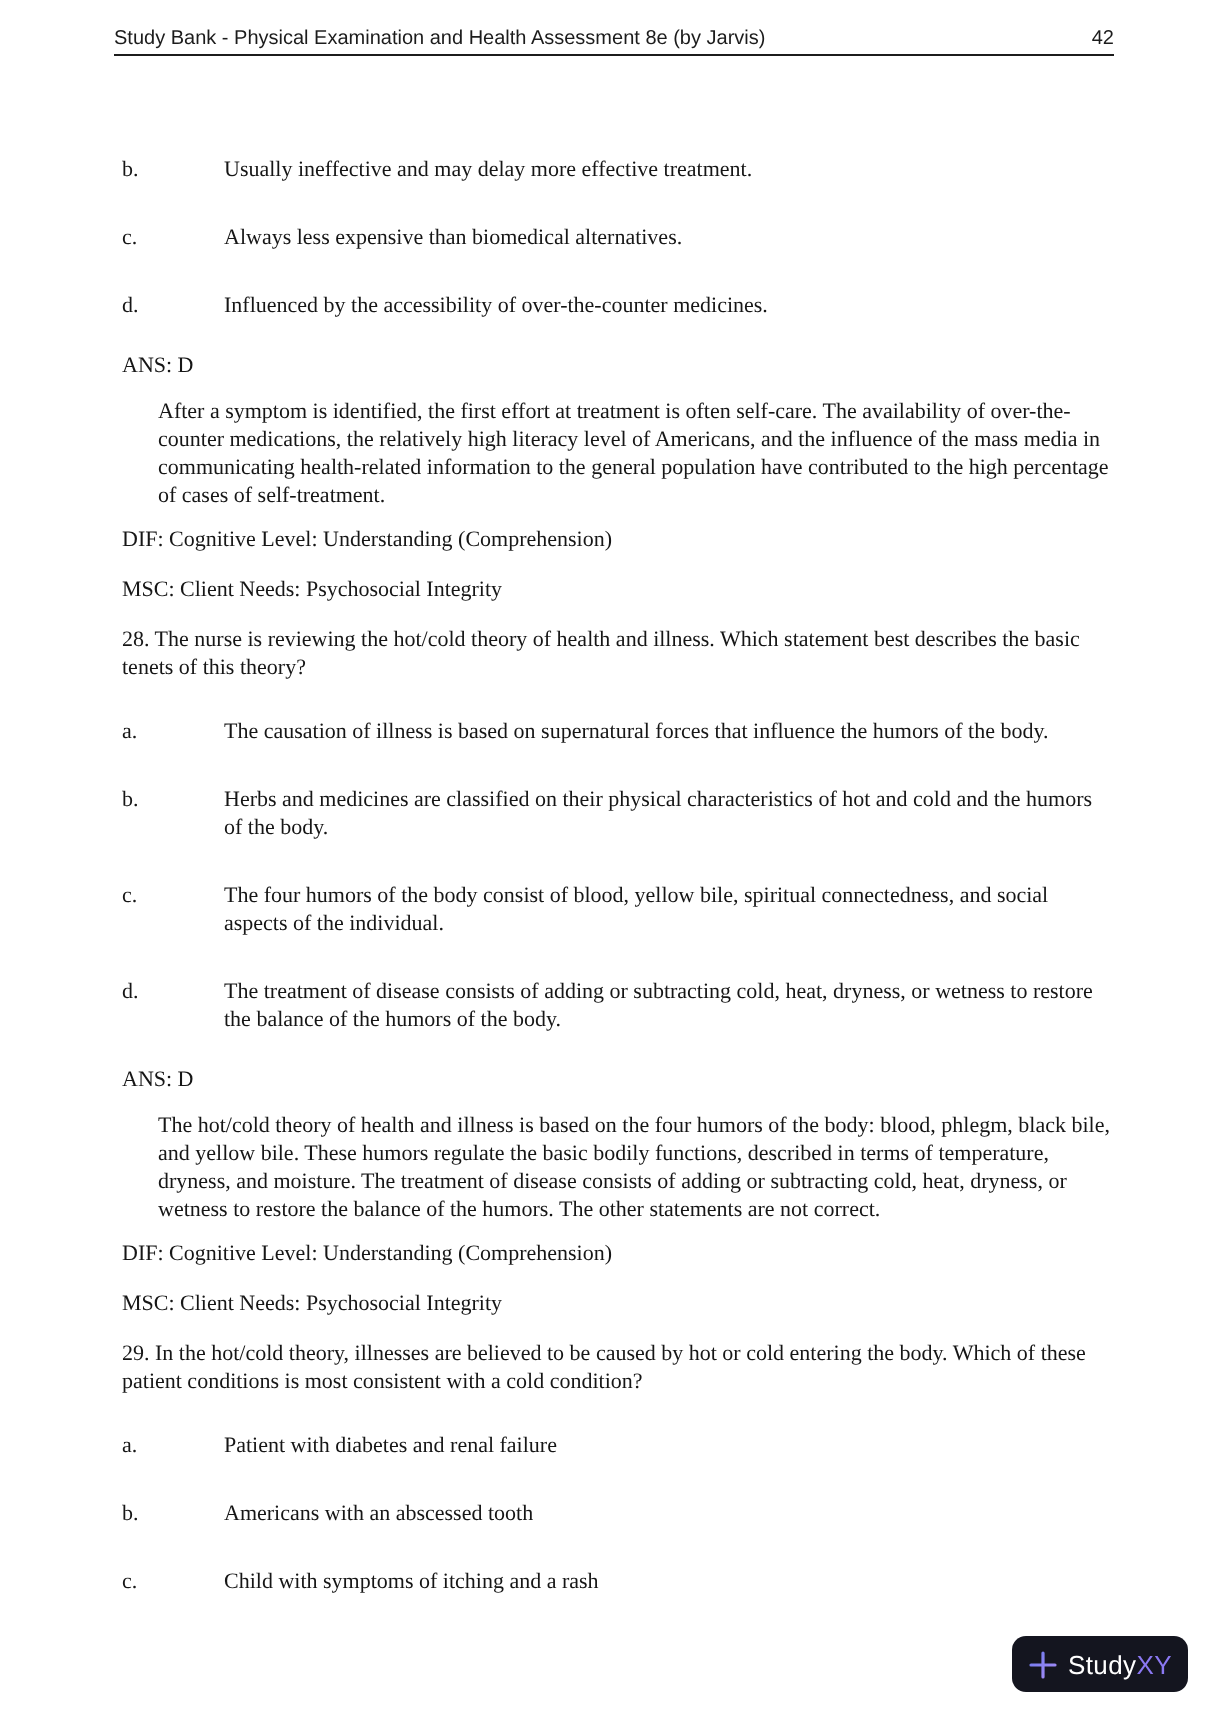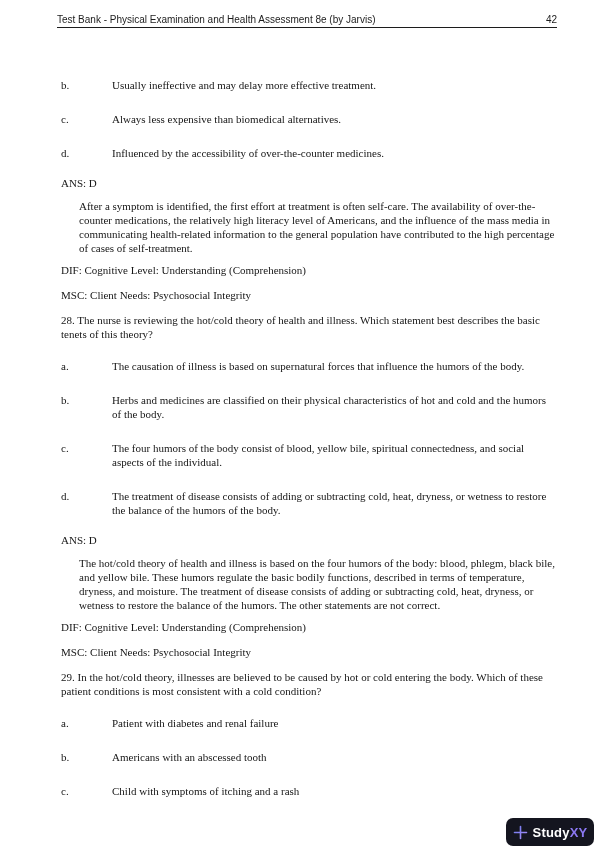--- a/index.html
+++ b/index.html
@@ -46,35 +46,35 @@
     bottom: 20px;
     width: 88px;
     height: 28px;
     background: #14151f;
     border-radius: 7px;
     display: flex;
     align-items: center;
     justify-content: center;
     gap: 5px;
     font-family: "Liberation Sans", sans-serif;
-    font-weight: bold;
+    font-weight: normal;
     font-size: 13px;
     letter-spacing: 0.2px;
   }
   .brand-badge .brand-study { color: #ffffff; }
   .brand-badge .brand-xy    { color: #8b78f2; }
   .plus-icon { display: block; }
 </style>
 </head>
 <body>
 
 <div class="page">
 
   <div class="page-header">
-    <span>Test Bank - Physical Examination and Health Assessment 8e (by Jarvis)</span>
+    <span>Study Bank - Physical Examination and Health Assessment 8e (by Jarvis)</span>
     <span>42</span>
   </div>
 
   <div class="content">
 
     <div class="option">
       <span class="letter">b.</span>
       <span class="opt-text">Usually ineffective and may delay more effective treatment.</span>
     </div>
     <div class="option">

